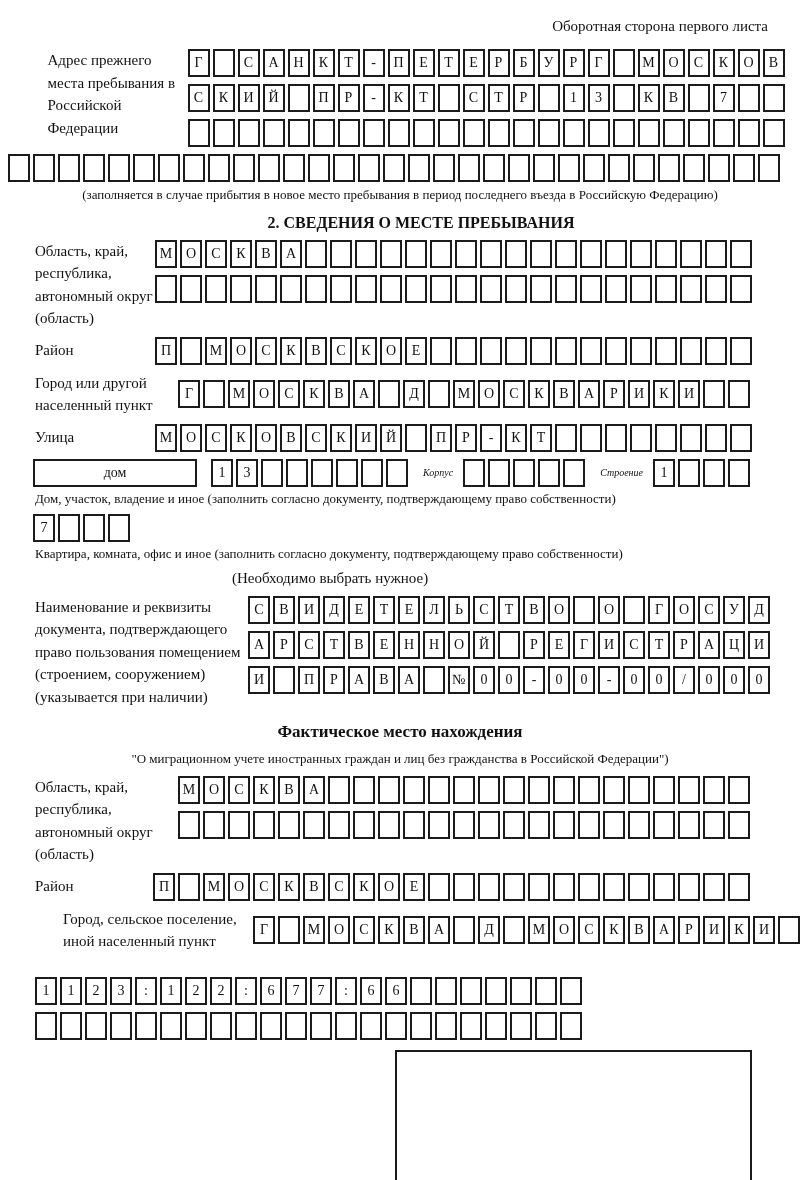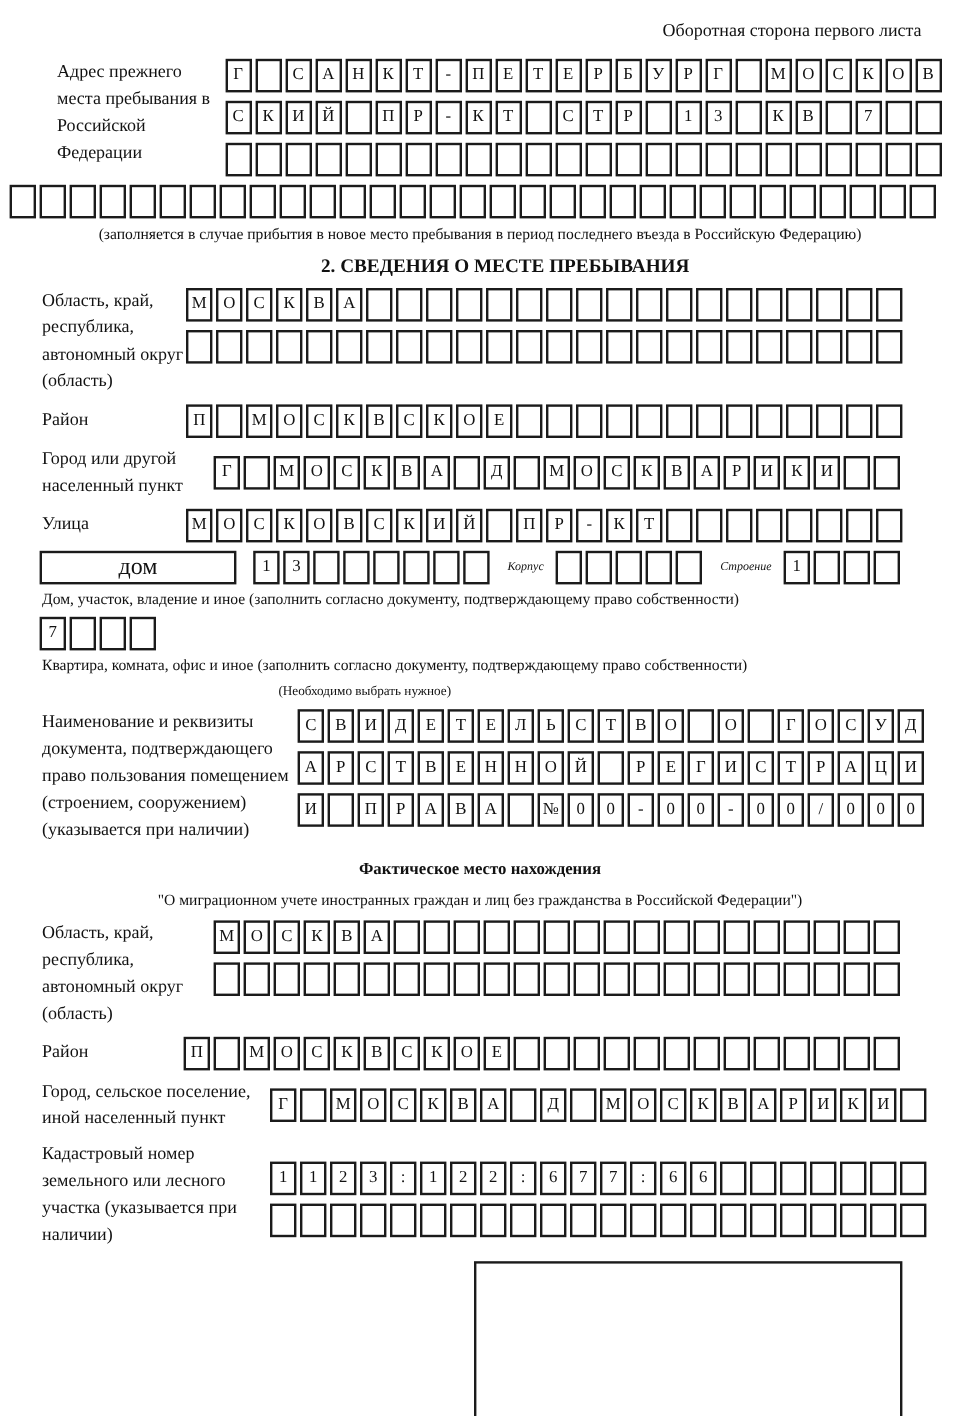--- a/index.html
+++ b/index.html
@@ -5,56 +5,56 @@
   html,body{margin:0;padding:0;background:#ffffff;}
   .page{
     width:800px;min-height:1180px;background:#ffffff;color:#111;
     font-family:"Liberation Serif","DejaVu Serif",serif;
     position:relative;overflow:hidden;
   }
   .hdr{ text-align:right;padding:18px 32px 0 0;font-size:15px; }
 
   .flabel{ font-size:15px;line-height:1.5;flex:0 0 auto; }
   .w118{width:118px;} .w135{width:140px;} .w120{width:120px;}
-  .w143{width:143px;} .w190{width:190px;} .w213{width:213px;}
+  .w143{width:143px;} .w190{width:190px;margin-left:28px;} .w213{width:213px;}
 
   .fgroup{ display:flex;align-items:flex-start;padding-left:35px;margin-bottom:7px; }
   .fgroup.vcenter{ align-items:center; }
   .rows{ display:flex;flex-direction:column;gap:7px; }
 
   .boxrow{ display:flex;flex-wrap:nowrap; }
   .cbox{
     width:18px;height:24px;border:2px solid #1b1b1b;margin-right:3px;
     display:inline-flex;align-items:center;justify-content:center;
     font-size:14px;line-height:1;flex:0 0 auto;background:#fff;
   }
   .fullrow{ padding-left:8px;margin-top:5px; }
 
   .cap{ font-size:13px;line-height:1.35; }
   .center{ text-align:center; }
   .cap-left{ margin:3px 0 7px 35px; }
 
   .h2{ text-align:center;font-weight:bold;font-size:16px;margin:10px 0 8px 0;padding-left:42px; }
-  .subhead{ text-align:center;font-weight:bold;font-size:14px;margin:14px 0 8px 0; }
+  .subhead{ text-align:center;font-weight:bold;font-size:17px;margin:14px 0 8px 0; }
 
   .domrow{ display:flex;align-items:center;padding-left:33px;margin:6px 0 3px 0; }
   .widebox{
     height:24px;border:2px solid #1b1b1b;display:flex;align-items:center;
-    justify-content:center;font-size:20px;background:#fff;flex:0 0 auto;
+    justify-content:center;font-size:14px;background:#fff;flex:0 0 auto;
   }
   .wb-dom{ width:160px;margin-right:14px; }
   .wb-kv{ width:193px;margin-right:14px; }
   .inlbl{ font-size:10px;white-space:nowrap;font-style:italic; }
 
   .chkrow{ display:flex;align-items:center;padding-left:35px;margin:8px 0 3px 0; }
   .chk{
     width:20px;height:24px;border:2px solid #1b1b1b;display:inline-flex;
     align-items:center;justify-content:center;font-size:15px;flex:0 0 auto;background:#fff;
   }
-  .note{ font-size:11px;margin:2px 0 9px 232px; }
+  .note{ font-size:15px;margin:2px 0 9px 232px; }
 
   .stampbox{
     width:353px;height:174px;border:2px solid #1b1b1b;margin:10px 0 6px 395px;background:#fff;
   }
 
   .mt4{margin-top:4px;justify-content:center;} .gap12{margin-right:12px;} .gap10{margin-right:10px;}
   .opt-gap{margin:0 10px 0 12px;}
 </style>
 </head>
 <body>
@@ -558,21 +558,20 @@
         <span class="cbox">А</span>
         <span class="cbox">Р</span>
         <span class="cbox">И</span>
         <span class="cbox">К</span>
         <span class="cbox">И</span>
         <span class="cbox"></span>
       </div>
   </div>
 
   <div class="fgroup">
-    <div class="flabel w190">Кадастровый номер земельного или лесного участка (указывается при наличии)</div>
     <div class="rows" style="margin-top:17px;">
       <div class="boxrow">
           <span class="cbox">1</span>
           <span class="cbox">1</span>
           <span class="cbox">2</span>
           <span class="cbox">3</span>
           <span class="cbox">:</span>
           <span class="cbox">1</span>
           <span class="cbox">2</span>
           <span class="cbox">2</span>

